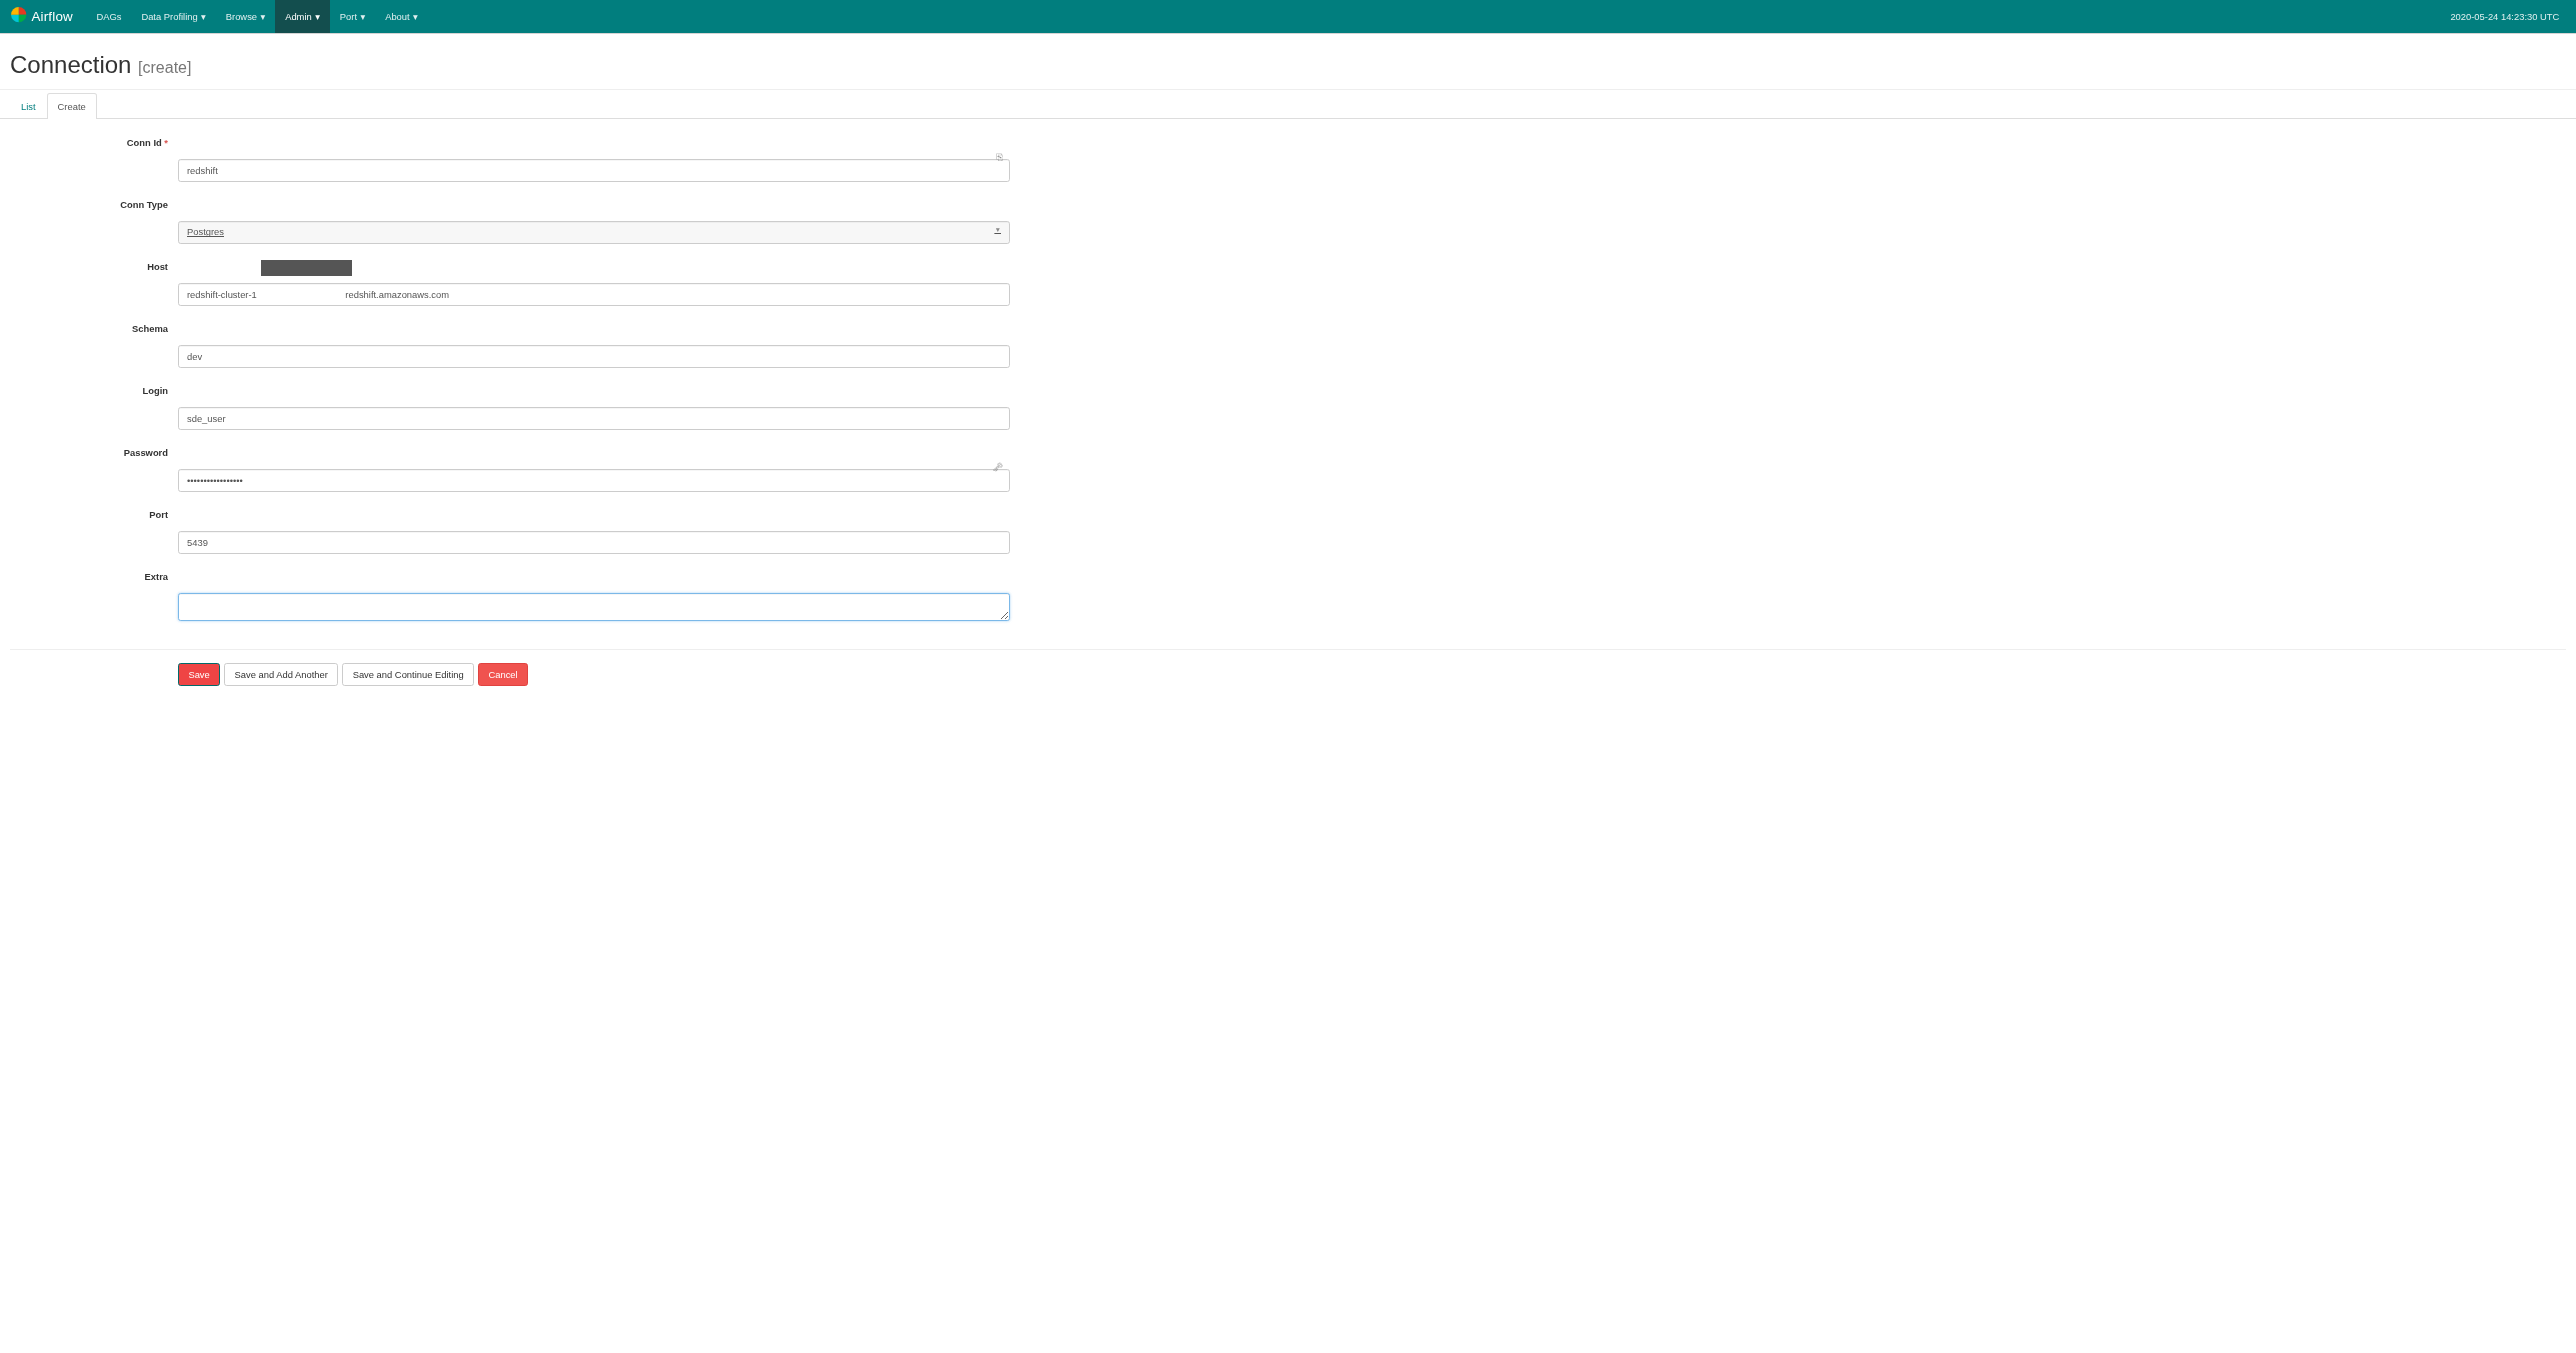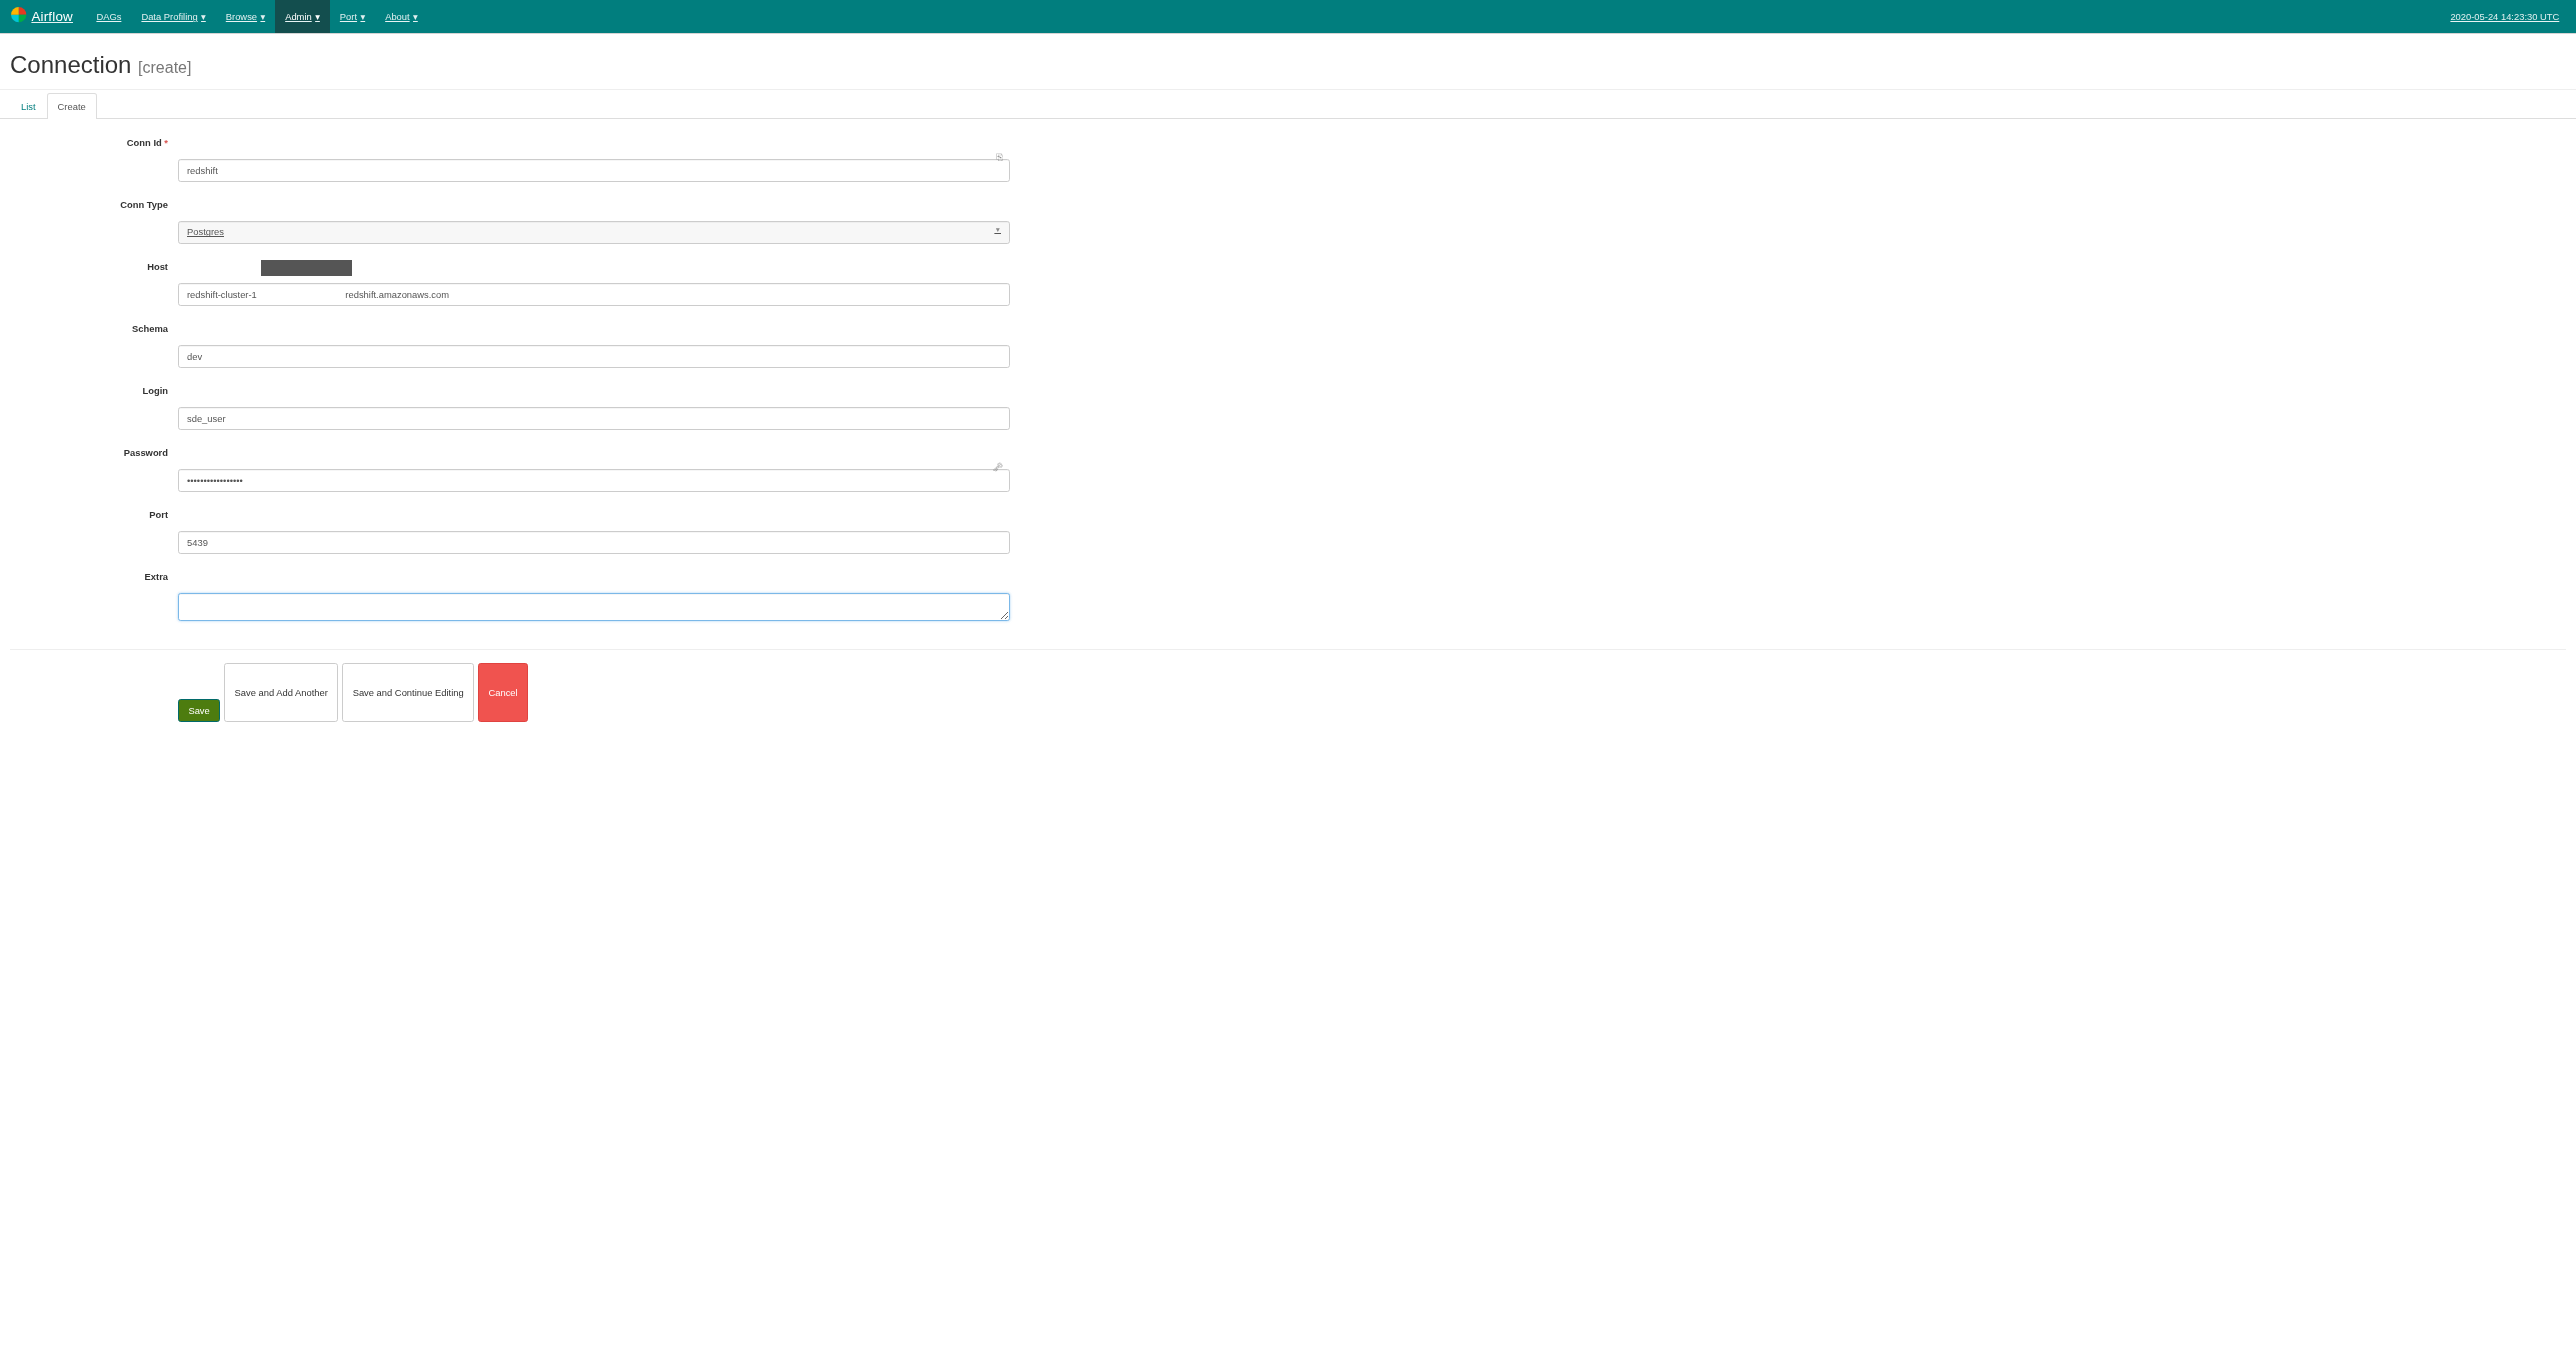--- a/index.html
+++ b/index.html
@@ -11,21 +11,20 @@
   }
   
   .navbar {
     background: #017e7e;
     color: #e8f4f4;
     height: 34px;
     display: flex;
     align-items: center;
     padding: 0 10px;
     border-bottom: 0.7px solid #d4d4d4;
-    text-decoration: underline;
   }
   .navbar-brand {
     display: flex;
     align-items: center;
     font-size: 13.4px;
     color: #fff;
     margin-right: 13.4px;
     font-weight: 400;
     letter-spacing: 0.2px;
   }
@@ -161,21 +160,21 @@
     display: inline-flex;
     align-items: center;
     padding: 4.7px 9.4px;
     font-size: 9.4px;
     border-radius: 2.7px;
     cursor: pointer;
     border: 0.7px solid #ccc;
     background: #fff;
     color: #333;
   }
-  .btn-primary { background: #4d7c0f; border-color: #016a6a; color: #fff; margin-top: 36px; }
+  .btn-primary { background: #ef4444; border-color: #016a6a; color: #fff; }
   .btn-danger  { background: #f0534f; border-color: #e04340; color: #fff; }
 </style>
 </head>
 <body>
 
 <div class="navbar">
   <div class="navbar-brand">
     <span>
       <svg width="17.4" height="17.4" viewBox="0 0 32 32">
         <path d="M16 16 L16 2 A14 14 0 0 1 30 16 Z" fill="#e43921"></path>

